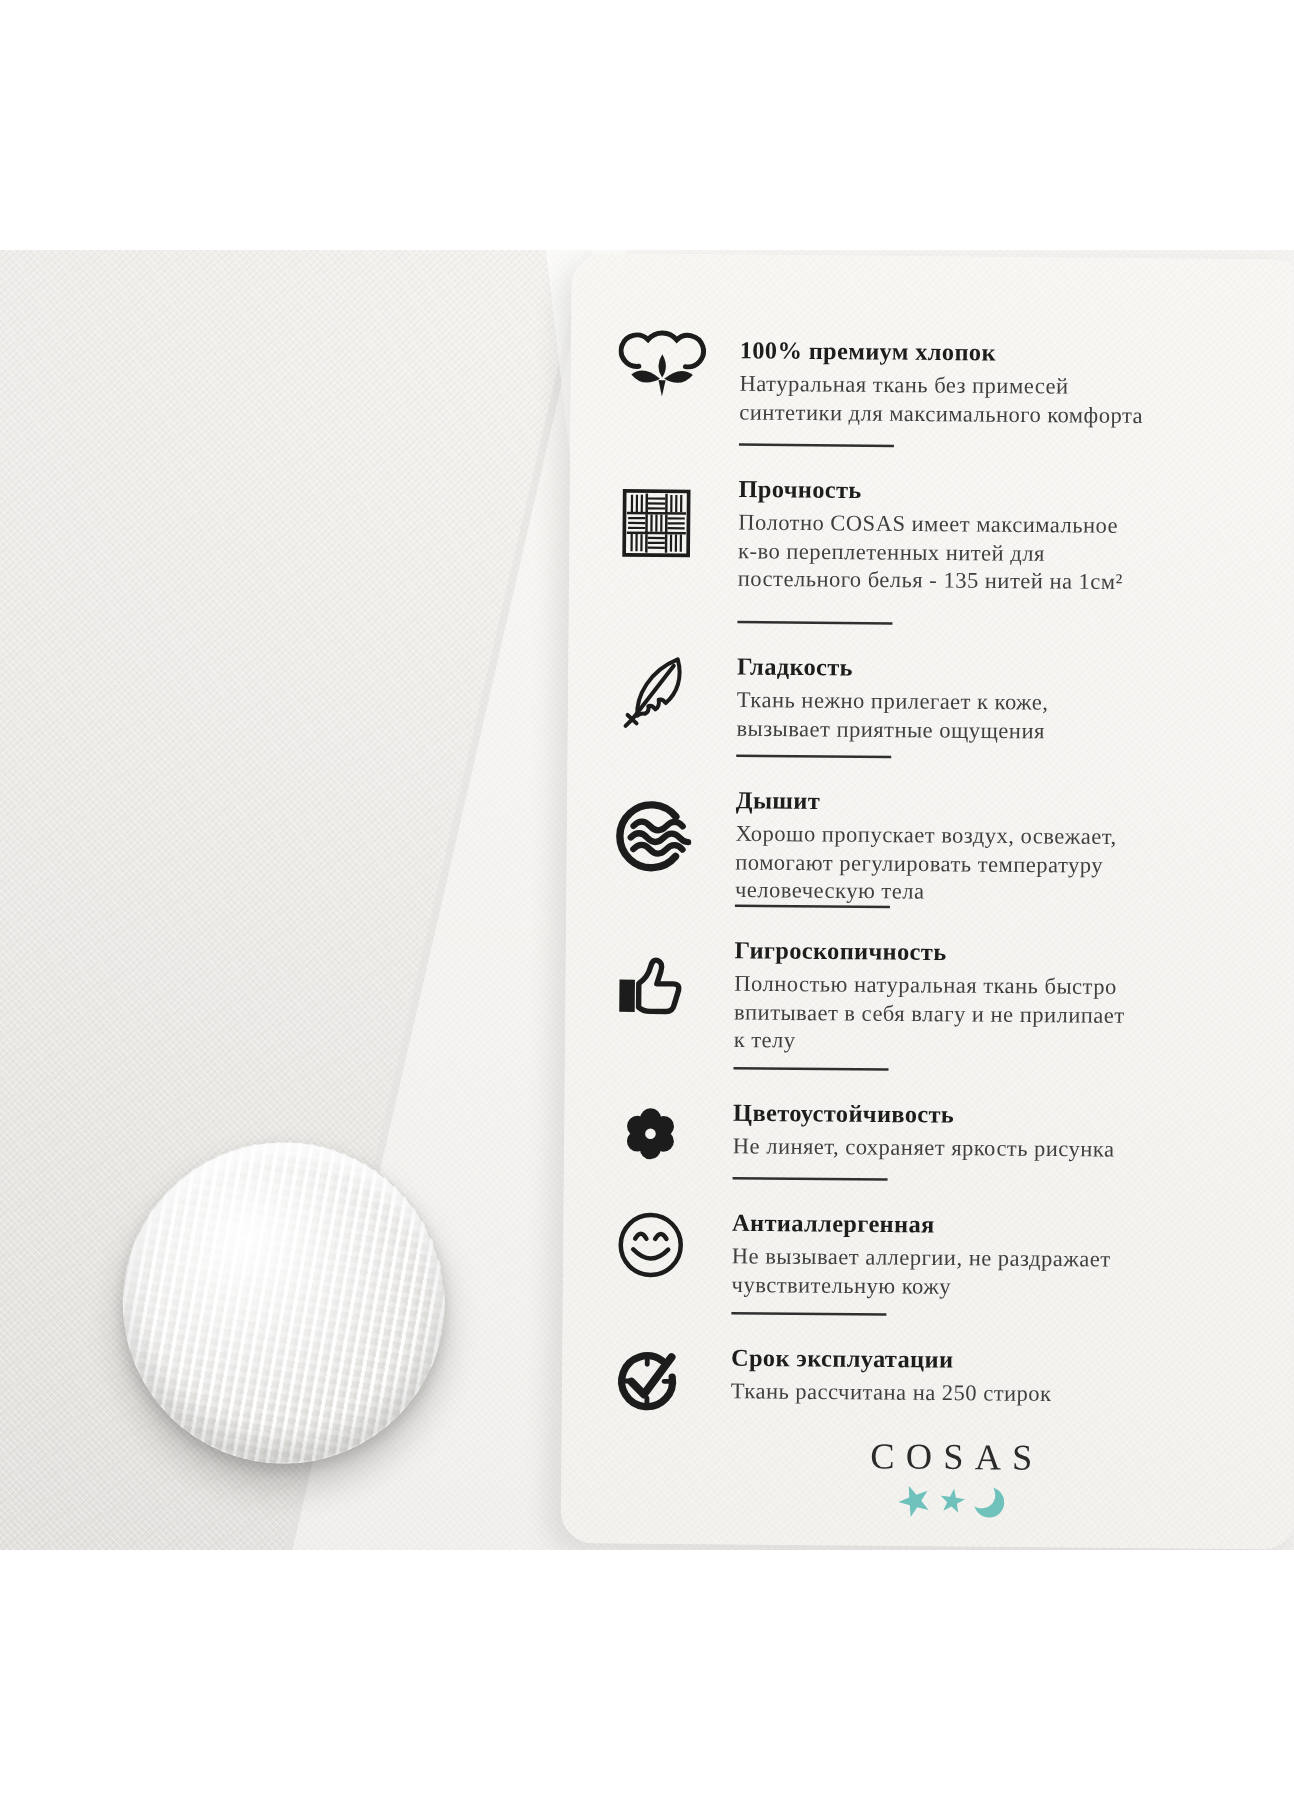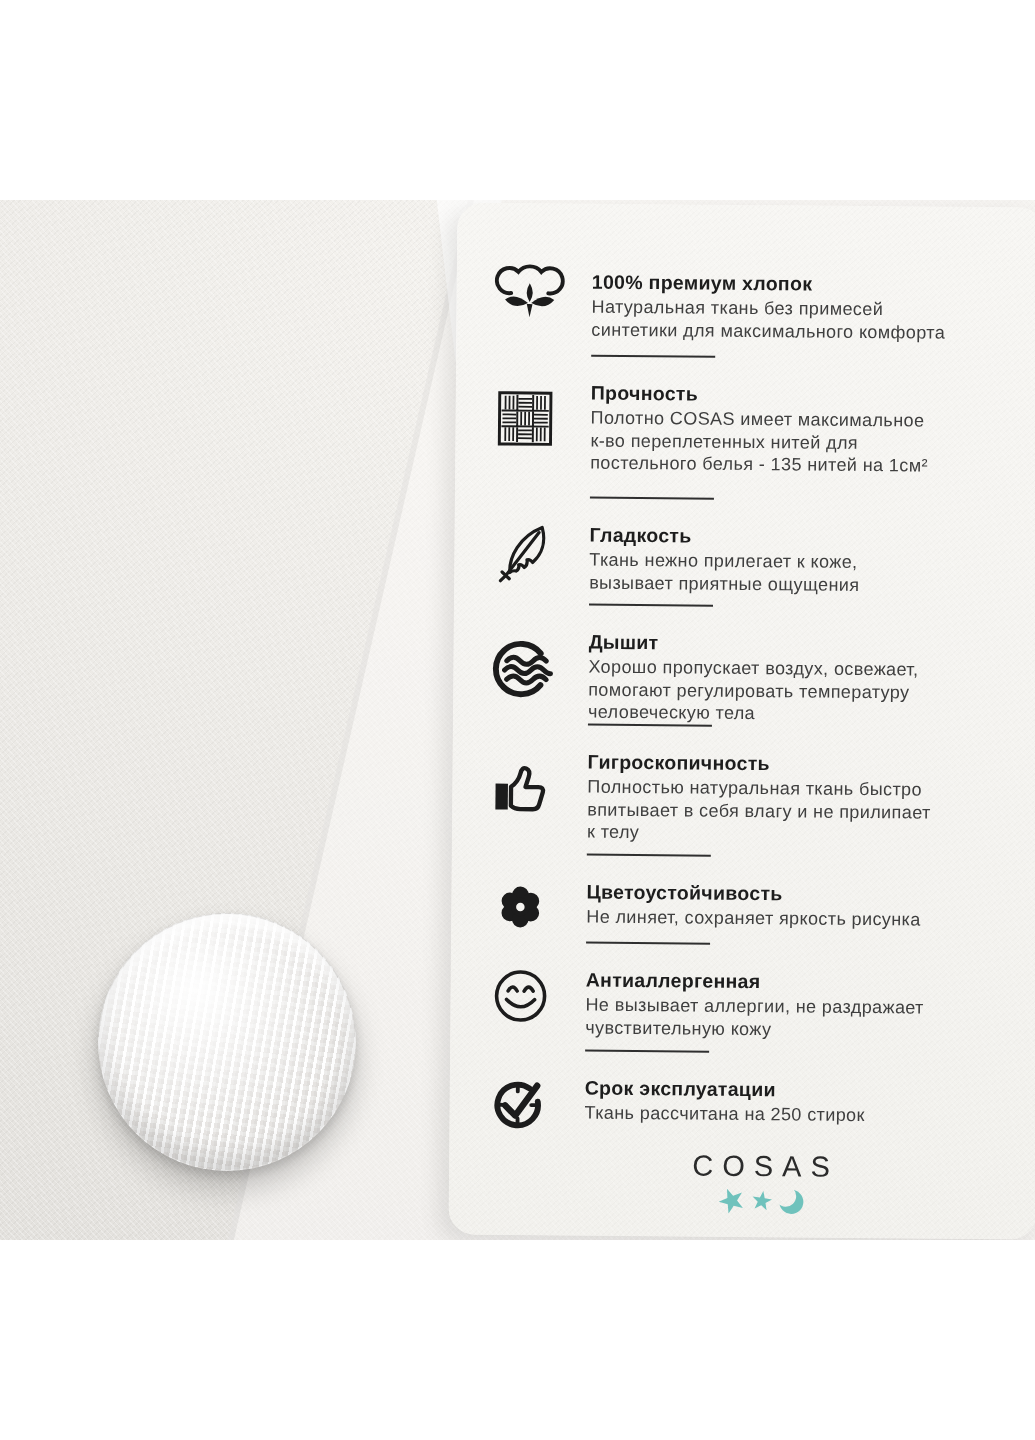--- a/index.html
+++ b/index.html
@@ -2,21 +2,21 @@
 <html><head>
 <meta charset="utf-8">
 <style>
   html,body{margin:0;padding:0;}
   body{
     width:1035px;height:1440px;
     background:#ffffff;
     font-family:"Liberation Sans","DejaVu Sans",sans-serif;
     position:relative;overflow:hidden;
   }
-  .page{position:absolute;inset:0;}
+  .page{position:absolute;inset:0;font-family:Liberation Serif, serif;}
 
   
   .photo{
     position:absolute;left:0;top:200px;width:1035px;height:1040px;
     overflow:hidden;
     background:
       radial-gradient(135% 115% at 42% 6%, #f4f2ee 0%, #ebe9e5 52%, #e1dfdb 100%);
   }
   .photo .weave{
     position:absolute;inset:0;pointer-events:none;

